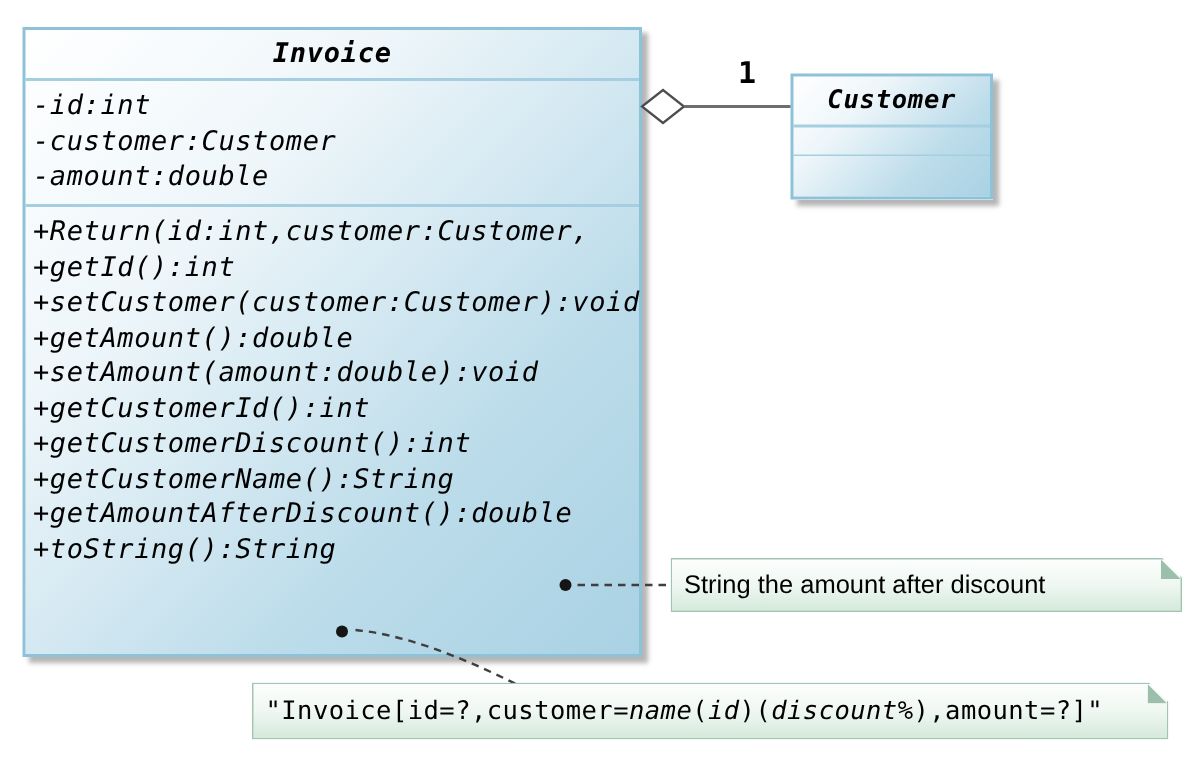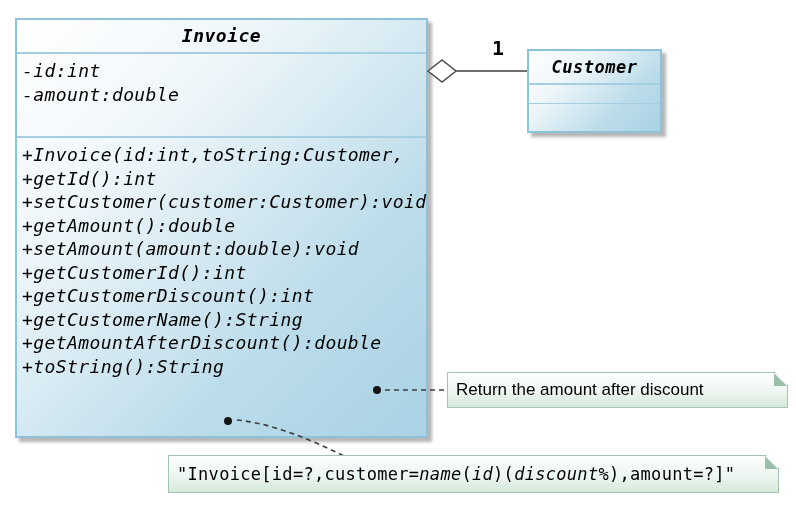--- a/index.html
+++ b/index.html
@@ -60,24 +60,25 @@
 </style>
 </head>
 <body>
 
 <div class="canvas">
 
   <div class="class-box invoice-box">
     <div class="class-title">Invoice</div>
     <div class="compartment attrs">
         <div class="member-line">-id:int</div>
+        <div class="member-line">-customer:Customer</div>
         <div class="member-line">-amount:double</div>
       </div>
     <div class="compartment methods">
-        <div class="member-line">+Invoice(id:int,toString:Customer,</div>
+        <div class="member-line">+Return(id:int,customer:Customer,</div>
         <div class="member-line">+getId():int</div>
         <div class="member-line">+setCustomer(customer:Customer):void</div>
         <div class="member-line">+getAmount():double</div>
         <div class="member-line">+setAmount(amount:double):void</div>
         <div class="member-line">+getCustomerId():int</div>
         <div class="member-line">+getCustomerDiscount():int</div>
         <div class="member-line">+getCustomerName():String</div>
         <div class="member-line">+getAmountAfterDiscount():double</div>
         <div class="member-line">+toString():String</div>
       </div>
@@ -95,21 +96,21 @@
     <polygon points="428,71 442,60 456,71 442,82" fill="#ffffff" stroke="#4d4d4d" stroke-width="1.5"></polygon>
     <line x1="456" y1="71" x2="527" y2="71" stroke="#6e6e6e" stroke-width="2"></line>
     <circle cx="377" cy="390" r="4" fill="#151515"></circle>
     <line x1="385" y1="390" x2="446" y2="390" stroke="#3f3f3f" stroke-width="1.6" stroke-dasharray="5 4"></line>
     <circle cx="228" cy="421" r="4" fill="#151515"></circle>
     <path d="M237,420 C268,423 304,436 346,457" fill="none" stroke="#3f3f3f" stroke-width="1.6" stroke-dasharray="5 4"></path>
   </svg>
 
   <div class="note note-discount">
     <div class="fold"></div>
-    <span>Return the amount after discount</span>
+    <span>String the amount after discount</span>
   </div>
 
   <div class="note note-tostring">
     <div class="fold"></div>
     <span><span>"Invoice[id=?,customer=</span><span style="font-style: italic;">name</span><span>(</span><span style="font-style: italic;">id</span><span>)(</span><span style="font-style: italic;">discount%</span><span>),amount=?]"</span></span>
   </div>
 
 </div>
 
 </body></html>

